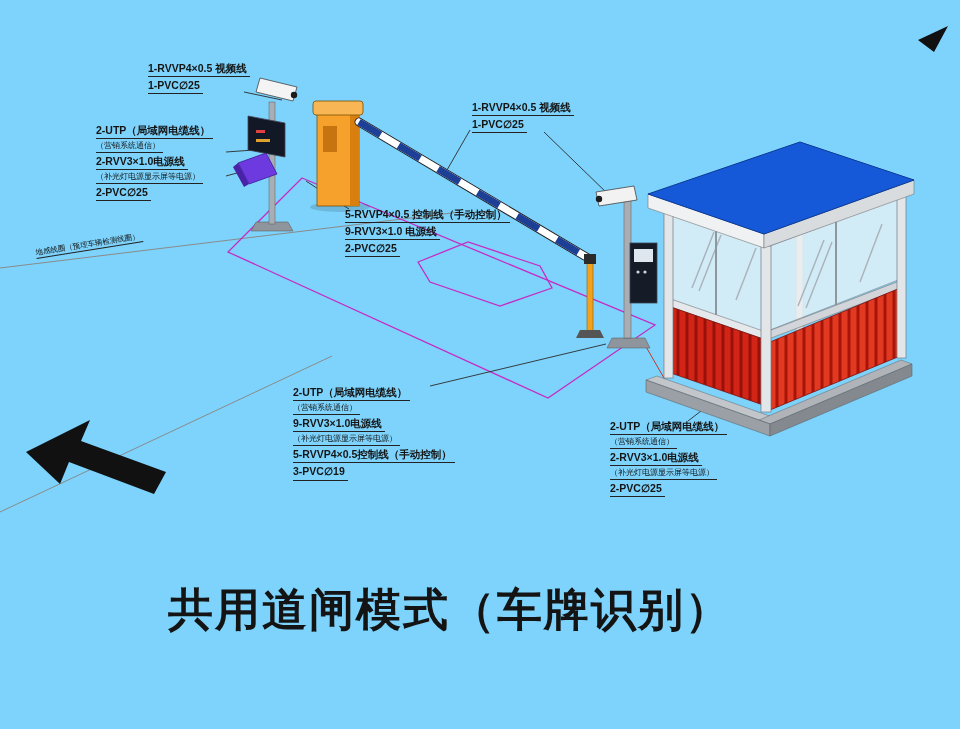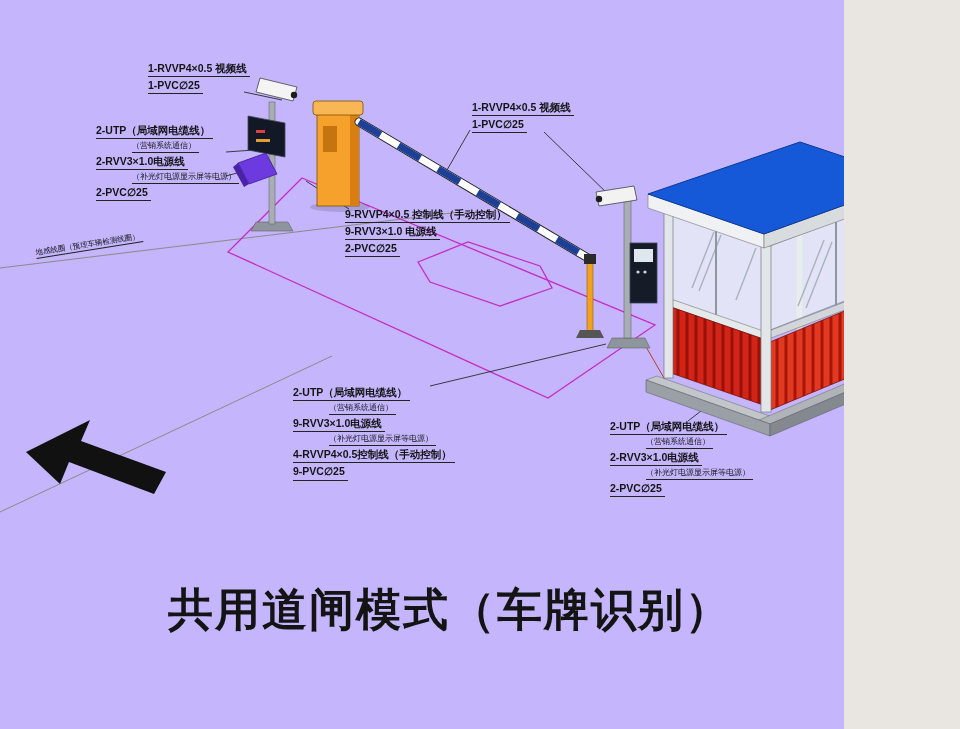--- a/index.html
+++ b/index.html
@@ -1,22 +1,22 @@
 <!DOCTYPE html>
 <html><head>
 <meta charset="utf-8">
 <style>
   html,body{margin:0;padding:0;background:#e9e6e2;}
-  .stage{position:relative;width:844px;height:729px;background:#c4b5fd;overflow:hidden;
+  .stage{position:relative;width:960px;height:729px;background:#7dd3fc;overflow:hidden;
          font-family:"Liberation Sans",sans-serif;}
   svg.gfx{position:absolute;left:0;top:0;}
   .lbl{position:absolute;color:#141414;}
   .ln{font-size:10.5px;line-height:1.25;border-bottom:1px solid #222;width:fit-content;
       white-space:nowrap;padding:0 3px 1px 0;margin-bottom:2px;font-weight:600;}
-  .ln.sm{font-size:8px;font-weight:400;margin-left:36px;}
+  .ln.sm{font-size:8px;font-weight:400;}
   .loop-note{transform:rotate(-9deg);transform-origin:left center;}
   .loop-note .ln{font-size:7.5px;font-weight:400;}
   .title{position:absolute;left:168px;top:580px;font-size:45px;color:#141414;
          letter-spacing:2px;font-weight:600;}
 </style>
 </head>
 <body>
 
 <div class="stage">
 
@@ -142,37 +142,37 @@
 
   <div class="lbl" style="left:96px;top:124px;">
     <div class="ln">2-UTP（局域网电缆线）</div>
     <div class="ln sm">（营销系统通信）</div>
     <div class="ln">2-RVV3×1.0电源线</div>
     <div class="ln sm">（补光灯电源显示屏等电源）</div>
     <div class="ln">2-PVC∅25</div>
   </div>
 
   <div class="lbl" style="left:345px;top:208px;">
-    <div class="ln">9-RVVP4×0.5 控制线（手动控制）</div>
+    <div class="ln">5-RVVP4×0.5 控制线（手动控制）</div>
     <div class="ln">9-RVV3×1.0 电源线</div>
     <div class="ln">2-PVC∅25</div>
   </div>
 
   <div class="lbl" style="left:472px;top:101px;">
     <div class="ln">1-RVVP4×0.5 视频线</div>
     <div class="ln">1-PVC∅25</div>
   </div>
 
   <div class="lbl" style="left:293px;top:386px;">
     <div class="ln">2-UTP（局域网电缆线）</div>
     <div class="ln sm">（营销系统通信）</div>
     <div class="ln">9-RVV3×1.0电源线</div>
     <div class="ln sm">（补光灯电源显示屏等电源）</div>
-    <div class="ln">4-RVVP4×0.5控制线（手动控制）</div>
-    <div class="ln">9-PVC∅25</div>
+    <div class="ln">5-RVVP4×0.5控制线（手动控制）</div>
+    <div class="ln">3-PVC∅19</div>
   </div>
 
   <div class="lbl" style="left:610px;top:420px;">
     <div class="ln">2-UTP（局域网电缆线）</div>
     <div class="ln sm">（营销系统通信）</div>
     <div class="ln">2-RVV3×1.0电源线</div>
     <div class="ln sm">（补光灯电源显示屏等电源）</div>
     <div class="ln">2-PVC∅25</div>
   </div>
 

